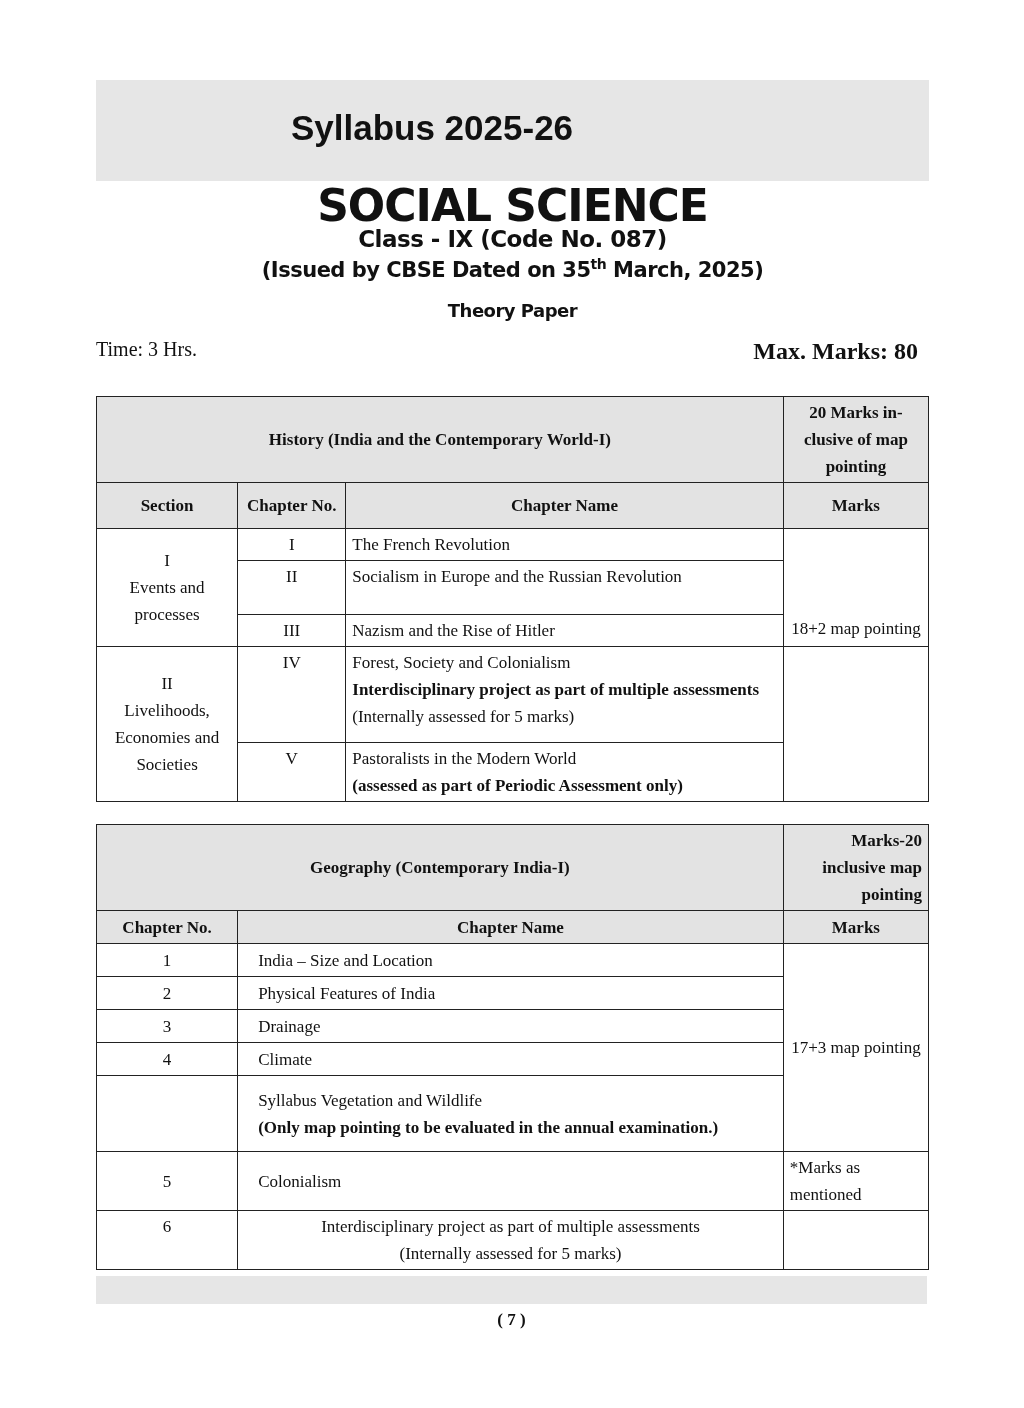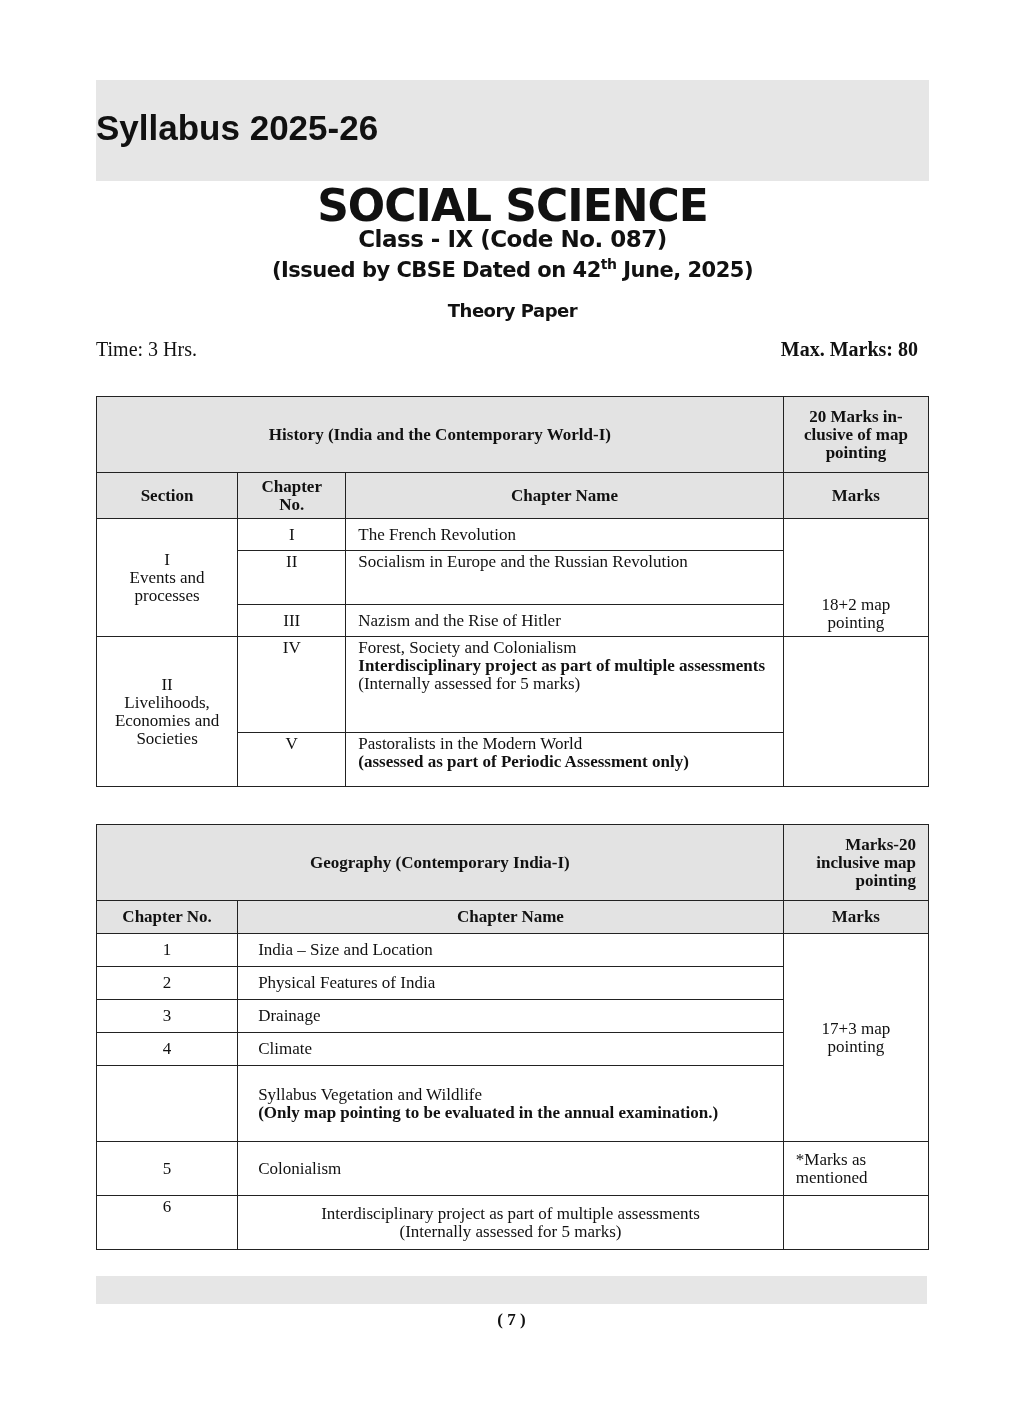--- a/index.html
+++ b/index.html
@@ -1,34 +1,34 @@
 <!DOCTYPE html>
 <html><head>
 <meta charset="utf-8">
 <style>
   html, body { margin: 0; padding: 0; background: #ffffff; }
   body { width: 1024px; height: 1408px; position: relative; overflow: hidden;
          font-family: "Liberation Serif", serif; color: #111; }
   .top-band { position: absolute; left: 96px; top: 80px; width: 833px; height: 101px; background: #e6e6e6; }
-  .syllabus-title { position: absolute; left: 96px; top: 108px; width: 672px; text-align: left;
+  .syllabus-title { position: absolute; left: 96px; top: 108px; width: 672px; text-align: center;
          font-family: "Liberation Sans", sans-serif; font-weight: bold; font-size: 35px; letter-spacing: 0px; }
   .subject { position: absolute; left: 96px; top: 180px; width: 833px; text-align: center;
          font-family: "DejaVu Sans", sans-serif; font-weight: bold; font-size: 44px; letter-spacing: -1px; }
   .class-line { position: absolute; left: 96px; top: 226px; width: 833px; text-align: center;
          font-family: "DejaVu Sans", sans-serif; font-weight: bold; font-size: 23px; letter-spacing: -0.5px; }
   .issued { position: absolute; left: 96px; top: 256px; width: 833px; text-align: center;
          font-family: "DejaVu Sans", sans-serif; font-weight: bold; font-size: 21px; letter-spacing: -0.5px; }
   .issued sup { font-size: 14px; }
   .theory { position: absolute; left: 96px; top: 300px; width: 833px; text-align: center;
          font-family: "DejaVu Sans", sans-serif; font-weight: bold; font-size: 18px; letter-spacing: -0.5px; }
   .time { position: absolute; left: 96px; top: 338px; font-weight: normal; font-size: 20px; }
-  .maxmarks { position: absolute; right: 106px; top: 338px; font-weight: bold; font-size: 20px; }
+  .maxmarks { position: absolute; right: 106px; top: 338px; font-weight: bold; font-size: 24px; }
 
   table { position: absolute; left: 96px; width: 833px; border-collapse: collapse; font-size: 17px; }
-  td, th { border: 1.5px solid #222; padding: 2px 12px; vertical-align: middle; line-height: 18px; }
+  td, th { border: 1.5px solid #222; padding: 2px 6px; vertical-align: middle; line-height: 27px; }
   th { font-weight: bold; background: #e3e3e3; text-align: center; }
   .c { text-align: center; }
   .vt { vertical-align: top; }
   .b { font-weight: bold; }
 
   #history { top: 396px; }
   #history col.c1 { width: 141px; }
   #history col.c2 { width: 108px; }
   #history col.c3 { width: 437px; }
   #history col.c4 { width: 145px; }
@@ -41,21 +41,21 @@
   .bottom-band { position: absolute; left: 96px; top: 1276px; width: 831px; height: 28px; background: #e6e6e6; }
   .page-num { position: absolute; left: 96px; top: 1310px; width: 831px; text-align: center; font-size: 17px; font-weight: bold; }
 </style>
 </head>
 <body>
 
 <div class="top-band"></div>
 <div class="syllabus-title">Syllabus 2025-26</div>
 <div class="subject">SOCIAL SCIENCE</div>
 <div class="class-line">Class - IX (Code No. 087)</div>
-<div class="issued"><span>(Issued by CBSE Dated on 42</span><sup>th</sup><span> June, 2025)</span></div>
+<div class="issued"><span>(Issued by CBSE Dated on 35</span><sup>th</sup><span> March, 2025)</span></div>
 <div class="theory">Theory Paper</div>
 <div class="time">Time: 3 Hrs.</div>
 <div class="maxmarks">Max. Marks: 80</div>
 
 <table id="history">
   <colgroup>
       <col class="c1">
       <col class="c2">
       <col class="c3">
       <col class="c4">

